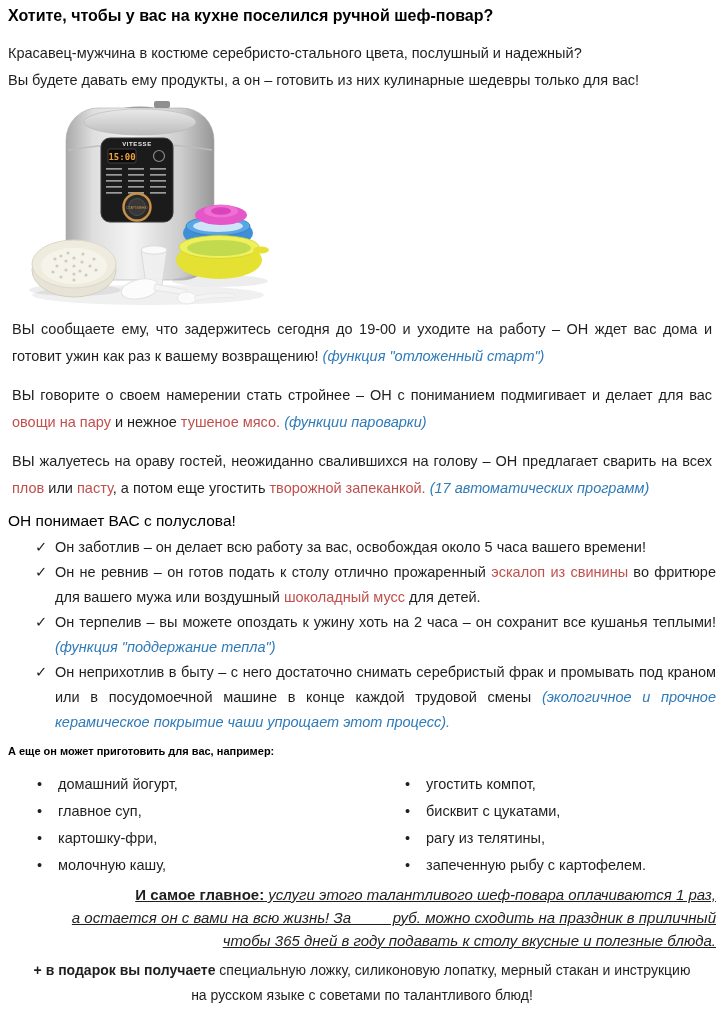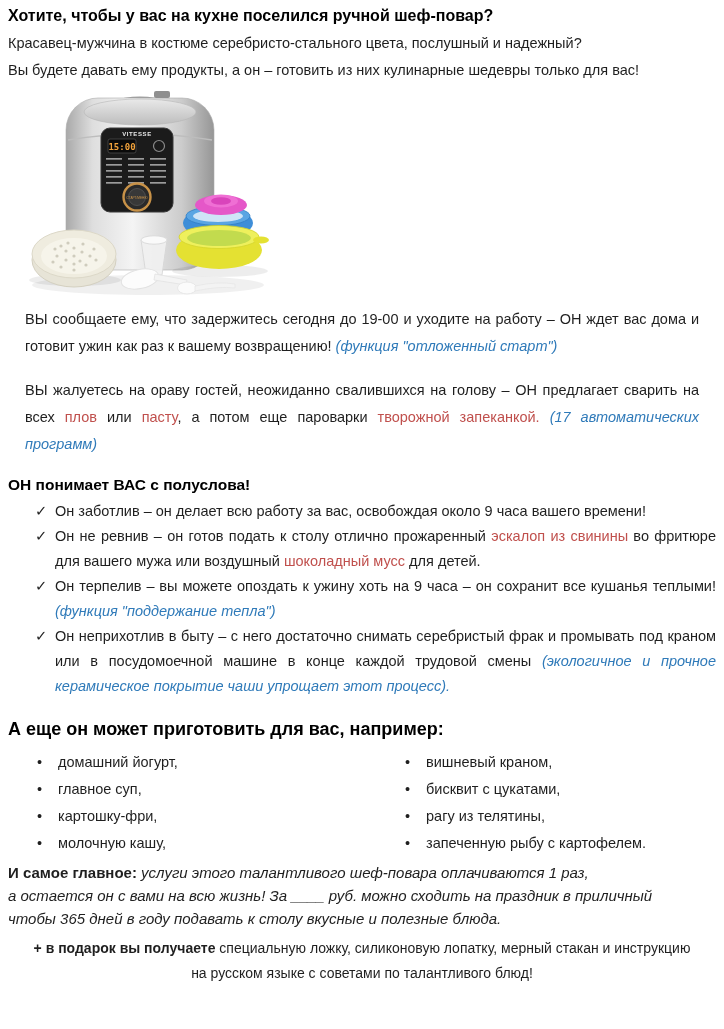--- a/index.html
+++ b/index.html
@@ -4,39 +4,39 @@
 <style>
   html,body{margin:0;padding:0;background:#ffffff;}
   .page{
     width:724px;height:1029px;box-sizing:border-box;
     padding:6px 8px 12px 8px;overflow:hidden;
     font-family:"Liberation Sans",sans-serif;
     color:var(--text,#1f1f1f);font-size:14.5px;
     background:#ffffff;
   }
   .title{font-size:16px;font-weight:bold;line-height:20px;color:#000;}
-  .intro{margin-top:4px;line-height:27px;}
+  .intro{margin-top:14px;line-height:27px;}
   .figure{margin:4px 0 0 20px;width:245px;height:210px;}
-  .para{margin:17px;line-height:27px;text-align:justify;}
+  .para{margin:4px;line-height:27px;text-align:justify;}
   .mt8{margin-top:8px;}
   .mt12{margin-top:12px;}
-  .h2{font-size:15.5px;font-weight:bold;line-height:20px;margin-top:9px;color:#000;}
-  .h3{font-size:18px;font-weight:bold;line-height:20px;margin-top:20px;color:#000;}
+  .h2{font-size:15.5px;font-weight:normal;line-height:20px;margin-top:9px;color:#000;}
+  .h3{font-size:11px;font-weight:bold;line-height:20px;margin-top:6px;color:#000;}
   ul.checks{list-style:none;margin:4px 0 0 0;padding:0;}
   ul.checks li{position:relative;padding-left:47px;line-height:25px;text-align:justify;}
   ul.checks .mk{position:absolute;left:27px;top:0;font-weight:normal;}
   .dishes{display:flex;margin-top:10px;}
   .dishes ul{list-style:none;margin:0;padding:0;}
   .dishes ul.left{width:390px;box-sizing:border-box;padding-left:29px;}
   .dishes ul.right{padding-left:7px;}
   .dishes li{display:flex;line-height:27px;}
   .dishes .mk{width:21px;flex:0 0 21px;}
   .red{color:var(--red,#c0504d);}
   .blue{color:var(--blue,#2f7ab9);font-style:italic;}
-  .pricing{margin-top:4px;text-align:left;font-style:italic;font-size:15px;line-height:23px;}
+  .pricing{margin-top:4px;text-align:right;font-style:italic;font-size:15px;line-height:23px;text-decoration:underline;}
   .pricing .lead{font-style:normal;font-weight:bold;}
   .vs{color:var(--blue,#2f7ab9);font-weight:bold;}
   .gift{margin-top:6px;text-align:center;line-height:25px;font-size:14px;}
   .gift .lead{font-weight:bold;}
 </style>
 </head>
 <body>
 
 <div class="page">
 
@@ -145,29 +145,30 @@
       <ellipse cx="112" cy="191" rx="19" ry="9.5" fill="#fcfcfc" stroke="#e2e2e2" stroke-width="1" transform="rotate(-12 112 191)"></ellipse>
       <path d="M127 186 L159 192 L158 197 L126 192 Z" fill="#f4f4f4" stroke="#e2e2e2" stroke-width="0.8"></path>
 
       <ellipse cx="159" cy="200" rx="9.5" ry="6" fill="#fbfbfb" stroke="#e5e5e5" stroke-width="0.9"></ellipse>
       <path d="M167 198 Q190 193 207 196 L207 200 Q190 198 167 203 Z" fill="#f3f3f3" stroke="#e5e5e5" stroke-width="0.7"></path>
     </svg>
   </div>
 
   <p class="para mt8"><span>ВЫ сообщаете ему, что задержитесь сегодня до 19-00 и уходите на работу – ОН ждет вас дома и готовит ужин как раз к вашему возвращению! </span><span class="blue">(функция "отложенный старт")</span></p>
 
-
-  <p class="para mt12"><span>ВЫ жалуетесь на ораву гостей, неожиданно свалившихся на голову – ОН предлагает сварить на всех </span><span class="red">плов</span><span> или </span><span class="red">пасту</span><span>, а потом еще пароварки </span><span class="red">творожной запеканкой.</span><span> </span><span class="blue">(17 автоматических программ)</span></p>
+  <p class="para mt12"><span>ВЫ говорите о своем намерении стать стройнее – ОН с пониманием подмигивает и делает для вас </span><span class="red">овощи на пару</span><span> и нежное </span><span class="red">тушеное мясо.</span><span> </span><span class="blue">(функции пароварки)</span></p>
+
+  <p class="para mt12"><span>ВЫ жалуетесь на ораву гостей, неожиданно свалившихся на голову – ОН предлагает сварить на всех </span><span class="red">плов</span><span> или </span><span class="red">пасту</span><span>, а потом еще угостить </span><span class="red">творожной запеканкой.</span><span> </span><span class="blue">(17 автоматических программ)</span></p>
 
   <div class="h2">ОН понимает ВАС с полуслова!</div>
 
   <ul class="checks">
-    <li><span class="mk">✓</span><span>Он заботлив – он делает всю работу за вас, освобождая около 9 часа вашего времени!</span></li>
+    <li><span class="mk">✓</span><span>Он заботлив – он делает всю работу за вас, освобождая около 5 часа вашего времени!</span></li>
     <li><span class="mk">✓</span><span>Он не ревнив – он готов подать к столу отлично прожаренный </span><span class="red">эскалоп из свинины</span><span> во фритюре для вашего мужа или воздушный </span><span class="red">шоколадный мусс</span><span> для детей.</span></li>
-    <li><span class="mk">✓</span><span>Он терпелив – вы можете опоздать к ужину хоть на 9 часа – он сохранит все кушанья теплыми! </span><span class="blue">(функция "поддержание тепла")</span></li>
+    <li><span class="mk">✓</span><span>Он терпелив – вы можете опоздать к ужину хоть на 2 часа – он сохранит все кушанья теплыми! </span><span class="blue">(функция "поддержание тепла")</span></li>
     <li><span class="mk">✓</span><span>Он неприхотлив в быту – с него достаточно снимать серебристый фрак и промывать под краном или в посудомоечной машине в конце каждой трудовой смены </span><span class="blue">(экологичное и прочное керамическое покрытие чаши упрощает этот процесс).</span></li>
   </ul>
 
   <div class="h3">А еще он может приготовить для вас, например:</div>
 
   <div class="dishes">
     <ul class="left">
       <li>
           <span class="mk">•</span>
           <span>домашний йогурт,</span>
@@ -181,21 +182,21 @@
           <span>картошку-фри,</span>
         </li>
       <li>
           <span class="mk">•</span>
           <span>молочную кашу,</span>
         </li>
     </ul>
     <ul class="right">
       <li>
           <span class="mk">•</span>
-          <span>вишневый краном,</span>
+          <span>угостить компот,</span>
         </li>
       <li>
           <span class="mk">•</span>
           <span>бисквит с цукатами,</span>
         </li>
       <li>
           <span class="mk">•</span>
           <span>рагу из телятины,</span>
         </li>
       <li>

